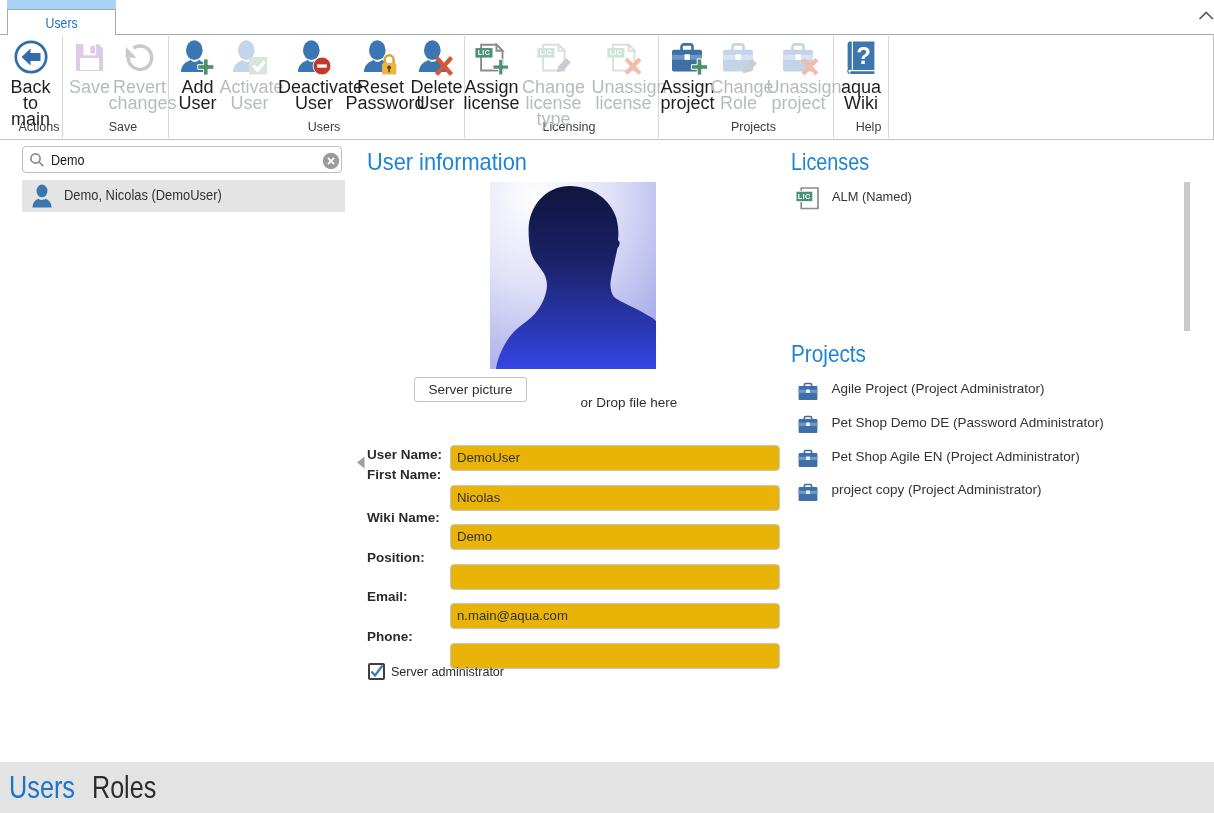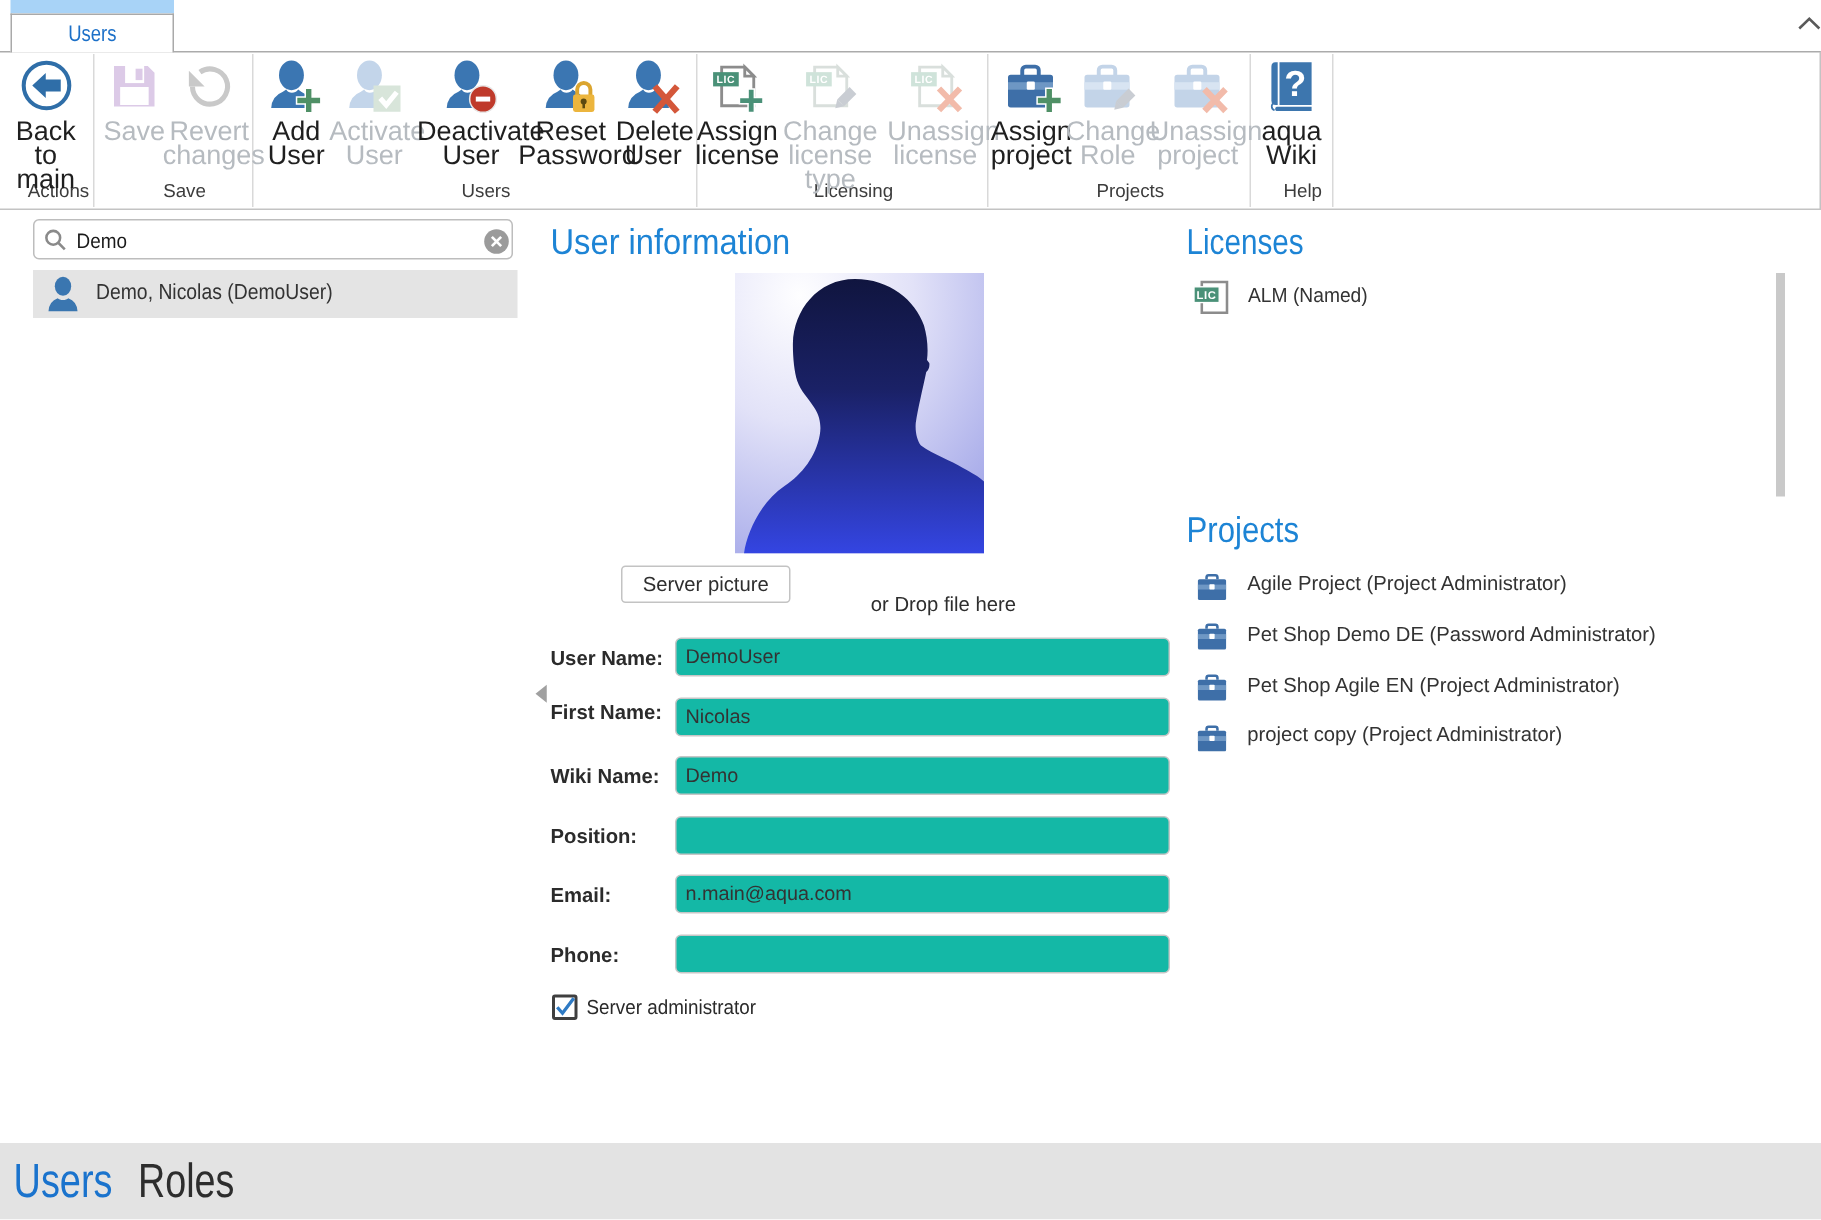--- a/index.html
+++ b/index.html
@@ -13,21 +13,21 @@
 .sep { position:absolute; top:36px; width:1px; height:102px; background:#d9d9d9; }
 .grouplabel { position:absolute; top:120px; font-size:12.5px; color:#3c3c3c; text-align:center;padding-left:16px; }
 .rbtn { position:absolute; text-align:center; }
 .rbtn svg { display:block; margin:0 auto; }
 .rlabel { position:absolute; top:78.5px; font-size:18px; line-height:16px; color:#1f1f1f; text-align:center; }
 .dis { color:#b6bbc0; }
 #chev { left:1197px; top:8px; width:18px; height:16px; }
 #footer { left:0; top:762px; width:1214px; height:51px; background:#e3e3e3; }
 .hdr { position:absolute; font-size:24px; color:#1d84d5; transform-origin:left top; }
 .frmlabel { position:absolute; left:367px; font-size:13.5px; font-weight:bold; color:#2b2b2b; }
-.inp { position:absolute; left:450px; width:330px; height:26px; border:1px solid #c6c6c6; border-radius:4px; background:#14b8a6; font-size:13.2px; color:#333; line-height:24px; padding-left:6px; }
+.inp { position:absolute; left:450px; width:330px; height:26px; border:1px solid #c6c6c6; border-radius:4px; background:#eab308; font-size:13.2px; color:#333; line-height:24px; padding-left:6px;margin-top:20px; }
 .rowtxt { position:absolute; font-size:13.5px; color:#333; }
 .sqz89 { transform:scaleX(0.89); transform-origin:left top; }
 .sqz90 { transform:scaleX(0.9); transform-origin:left top; }
 .sqz93 { transform:scaleX(0.93); transform-origin:left top; }
 .sqz95 { transform:scaleX(0.95); transform-origin:left top; }
 </style>
 </head>
 <body>
 <div id="app">
   <div class="abs" id="bluestrip"></div>
@@ -220,21 +220,21 @@
 <stop offset="0%" stop-color="#10153f"></stop>
           <stop offset="40%" stop-color="#1a2166"></stop>
           <stop offset="100%" stop-color="#3445e2"></stop>
 </linearGradient>
 </defs>
 <rect width="166" height="187" fill="url(#avbg)"></rect>
 <path d="M6 187 C8 172 18 152 33 142 C45 134 54 122 56.5 108 C57.5 103 57 96 53 90 C48.5 83 44 79 41.5 72 C39.5 66 38.5 56 38.6 47 C39 25 55 4 80 4 C103 4 120 18 126 35 C128 42 129 50 128 58 L129.5 60 C130 62 129 65 127.5 66 C125 78 122 90 120.5 100 C120 106 121.5 112 124 115 C132 121 144 125 152 130 C158 133.5 162.5 135.5 166 139 L166 187 Z" fill="url(#sil)"></path>
 </svg>
 <div class="abs" style="left:414px;top:377px;width:113px;height:25px;border:1px solid #c3c3c3;border-radius:3px;background:#fff;font-size:13.5px;color:#2e2e2e;text-align:center;line-height:23px">Server picture</div>
 <div class="abs" style="left:580.5px;top:395px;font-size:13.5px;color:#2e2e2e">or Drop file here</div>
-<div class="frmlabel" style="top:431.0px">User Name:</div>
+<div class="frmlabel" style="top:447px">User Name:</div>
 <div class="inp" style="top:425.0px">DemoUser</div>
 <div class="frmlabel" style="top:467px">First Name:</div>
 <div class="inp" style="top:464.5px">Nicolas</div>
 <div class="frmlabel" style="top:510.0px">Wiki Name:</div>
 <div class="inp" style="top:504.0px">Demo</div>
 <div class="frmlabel" style="top:549.5px">Position:</div>
 <div class="inp" style="top:543.5px"></div>
 <div class="frmlabel" style="top:589.0px">Email:</div>
 <div class="inp" style="top:583.0px">n.main@aqua.com</div>
 <div class="frmlabel" style="top:628.5px">Phone:</div>

